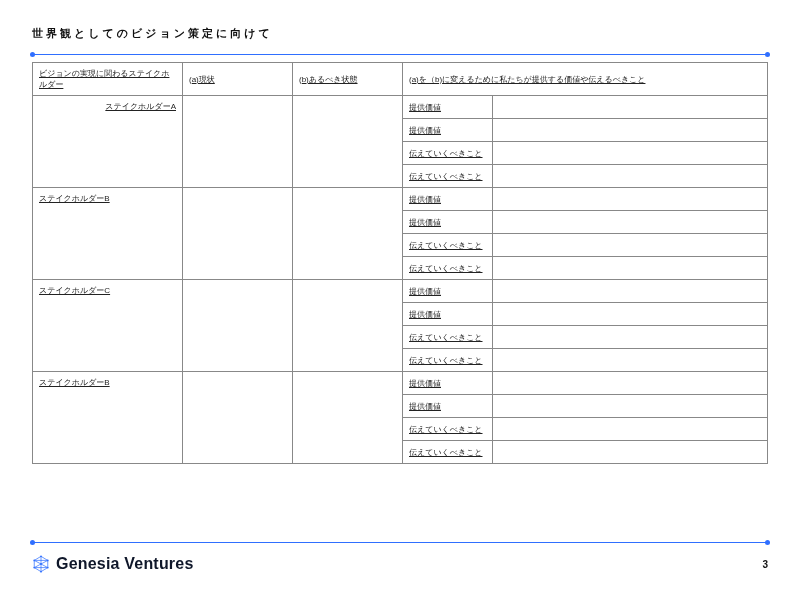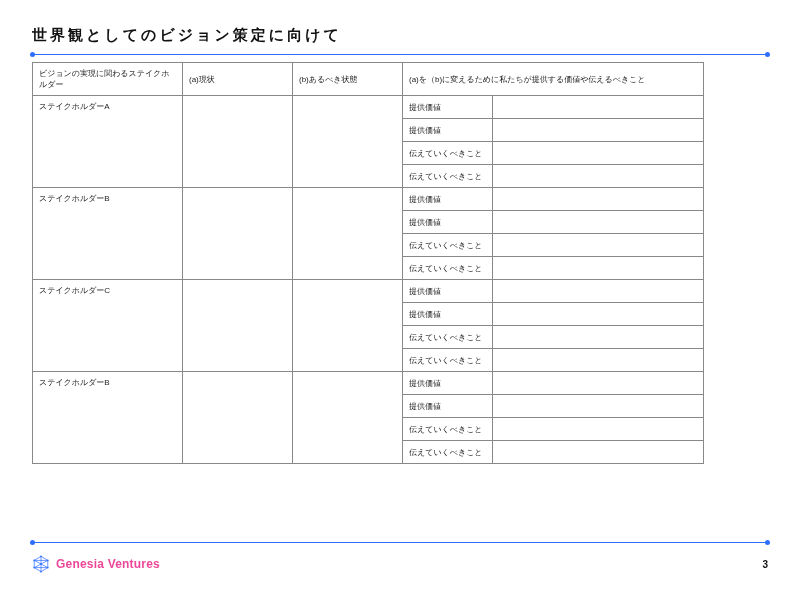--- a/index.html
+++ b/index.html
@@ -8,56 +8,57 @@
     height: 601px;
     background: #fff;
     font-family: "Hiragino Sans", "Meiryo", sans-serif;
     position: relative;
     overflow: hidden;
   }
   .page-title {
     position: absolute;
     top: 26px;
     left: 32px;
-    font-size: 15px;
+    font-size: 11px;
     font-weight: 700;
     letter-spacing: 3px;
     color: #111;
   }
   .rule { position: absolute; left: 32px; right: 32px; height: 1px; background: #2f6fff; }
   .rule.top { top: 54px; }
   .dot { position: absolute; width: 5px; height: 5px; border-radius: 50%; background: #2f6fff; top: -2px; }
   .dot.l { left: -2px; } .dot.r { right: -2px; }
   .tbl {
     position: absolute;
     top: 62px; left: 32px; right: 32px;
     border-collapse: collapse;
     table-layout: fixed;
-    width: 672px;
+    width: 736px;
     font-size: 8px;
     color: #222;
+    text-decoration: underline;
   }
   .tbl th, .tbl td {
     border: 1px solid #888;
     padding: 5px 6px;
     text-align: left;
     vertical-align: middle;
     font-weight: 400;
     height: 23px;
   }
   .tbl th { font-weight: 400; }
   .rule.bot { top: 542px; }
   .footer {
     position: absolute;
     bottom: 28px; left: 32px; right: 32px;
     display: flex; align-items: center; justify-content: space-between;
   }
   .logo { display: flex; align-items: center; gap: 6px; }
   .logo-mark { width: 18px; height: 18px; }
-  .logo-text { font-size: 12px; font-weight: 600; letter-spacing: 0.2px; color: #ec4899; }
+  .logo-text { font-size: 16px; font-weight: 600; letter-spacing: 0.2px; color: #0f172a; }
   .page-num { font-size: 10px; font-weight: 600; color: #111; }
 </style>
 </head>
 <body>
 
 <div class="page-title">世界観としてのビジョン策定に向けて</div>
 
 <div class="rule top">
   <span class="dot l"></span>
   <span class="dot r"></span>
@@ -74,21 +75,21 @@
   <thead>
     <tr>
       <th>ビジョンの実現に関わるステイクホルダー</th>
       <th>(a)現状</th>
       <th>(b)あるべき状態</th>
       <th colspan="2">(a)を（b)に変えるために私たちが提供する価値や伝えるべきこと</th>
     </tr>
   </thead>
   <tbody id="tbody">
       <tr>
-        <td rowspan="4" style="vertical-align: top;">ステイクホルダーA</td>
+        <td rowspan="4" style="vertical-align: top; text-align: right;">ステイクホルダーA</td>
         <td rowspan="4"></td>
         <td rowspan="4"></td>
         <td>提供価値</td>
         <td></td>
       </tr>
       <tr>
         <td>提供価値</td>
         <td></td>
       </tr>
       <tr>

